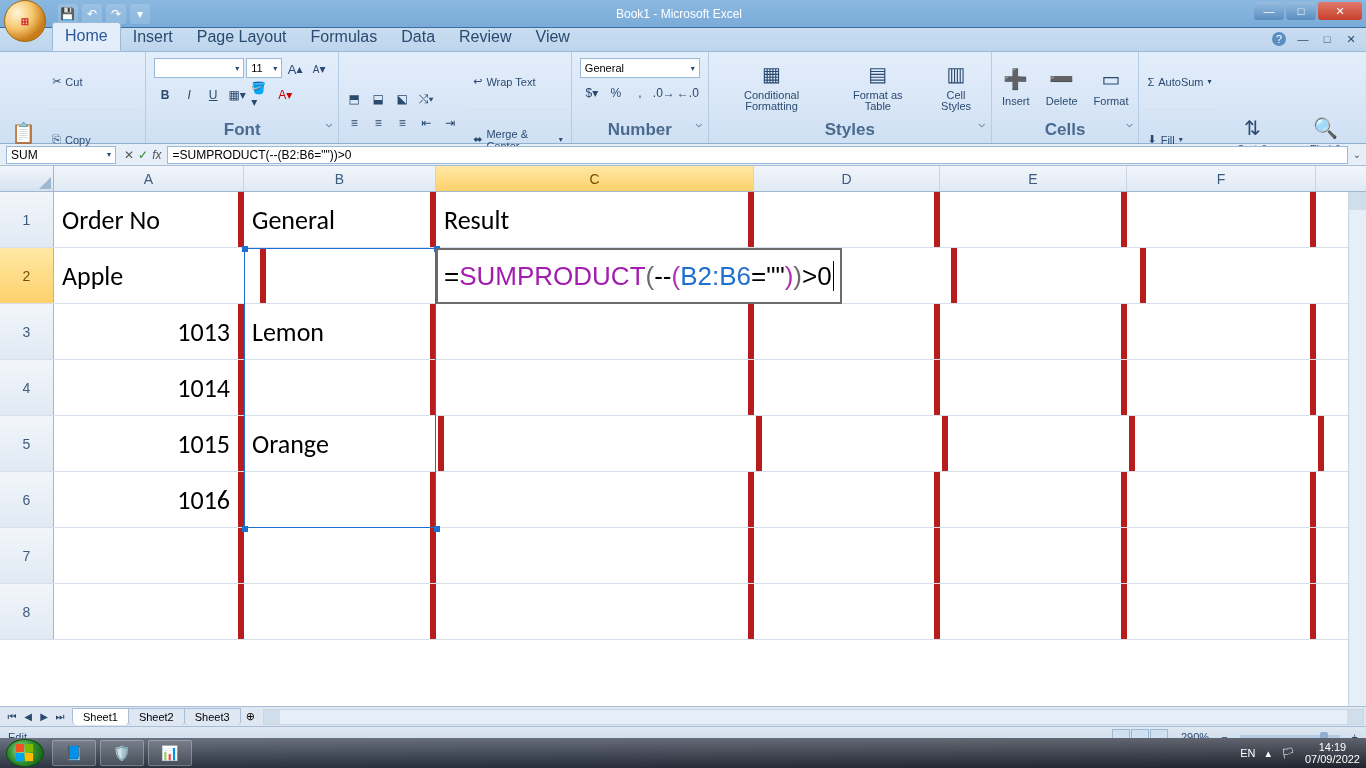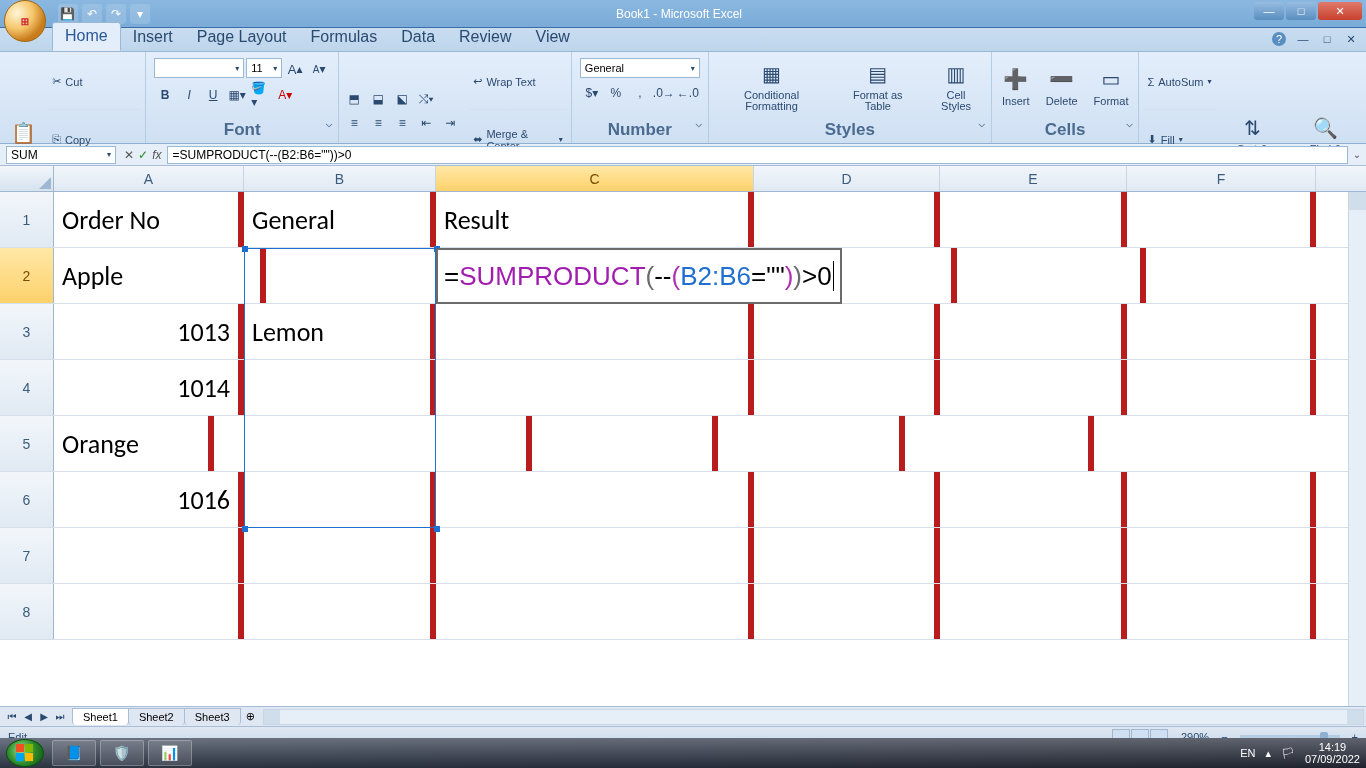--- a/index.html
+++ b/index.html
@@ -372,21 +372,22 @@
           <div class="rh">4</div>
           <div class="cell num" style="width: 190px;">1014</div>
           <div class="cell" style="width: 192px;"></div>
           <div class="cell" style="width: 318px;"></div>
           <div class="cell" style="width: 186px;"></div>
           <div class="cell" style="width: 187px;"></div>
           <div class="cell" style="width: 189px;"></div>
         </div>
         <div class="row">
           <div class="rh">5</div>
-          <div class="cell" style="width: 160px;">Orange</div>
+          <div class="cell num" style="width: 190px;">1015</div>
+          <div class="cell" style="width: 200px;">Orange</div>
           <div class="cell" style="width: 318px;"></div>
           <div class="cell" style="width: 186px;"></div>
           <div class="cell" style="width: 187px;"></div>
           <div class="cell" style="width: 189px;"></div>
         </div>
         <div class="row">
           <div class="rh">6</div>
           <div class="cell num" style="width: 190px;">1016</div>
           <div class="cell" style="width: 192px;"></div>
           <div class="cell" style="width: 318px;"></div>

